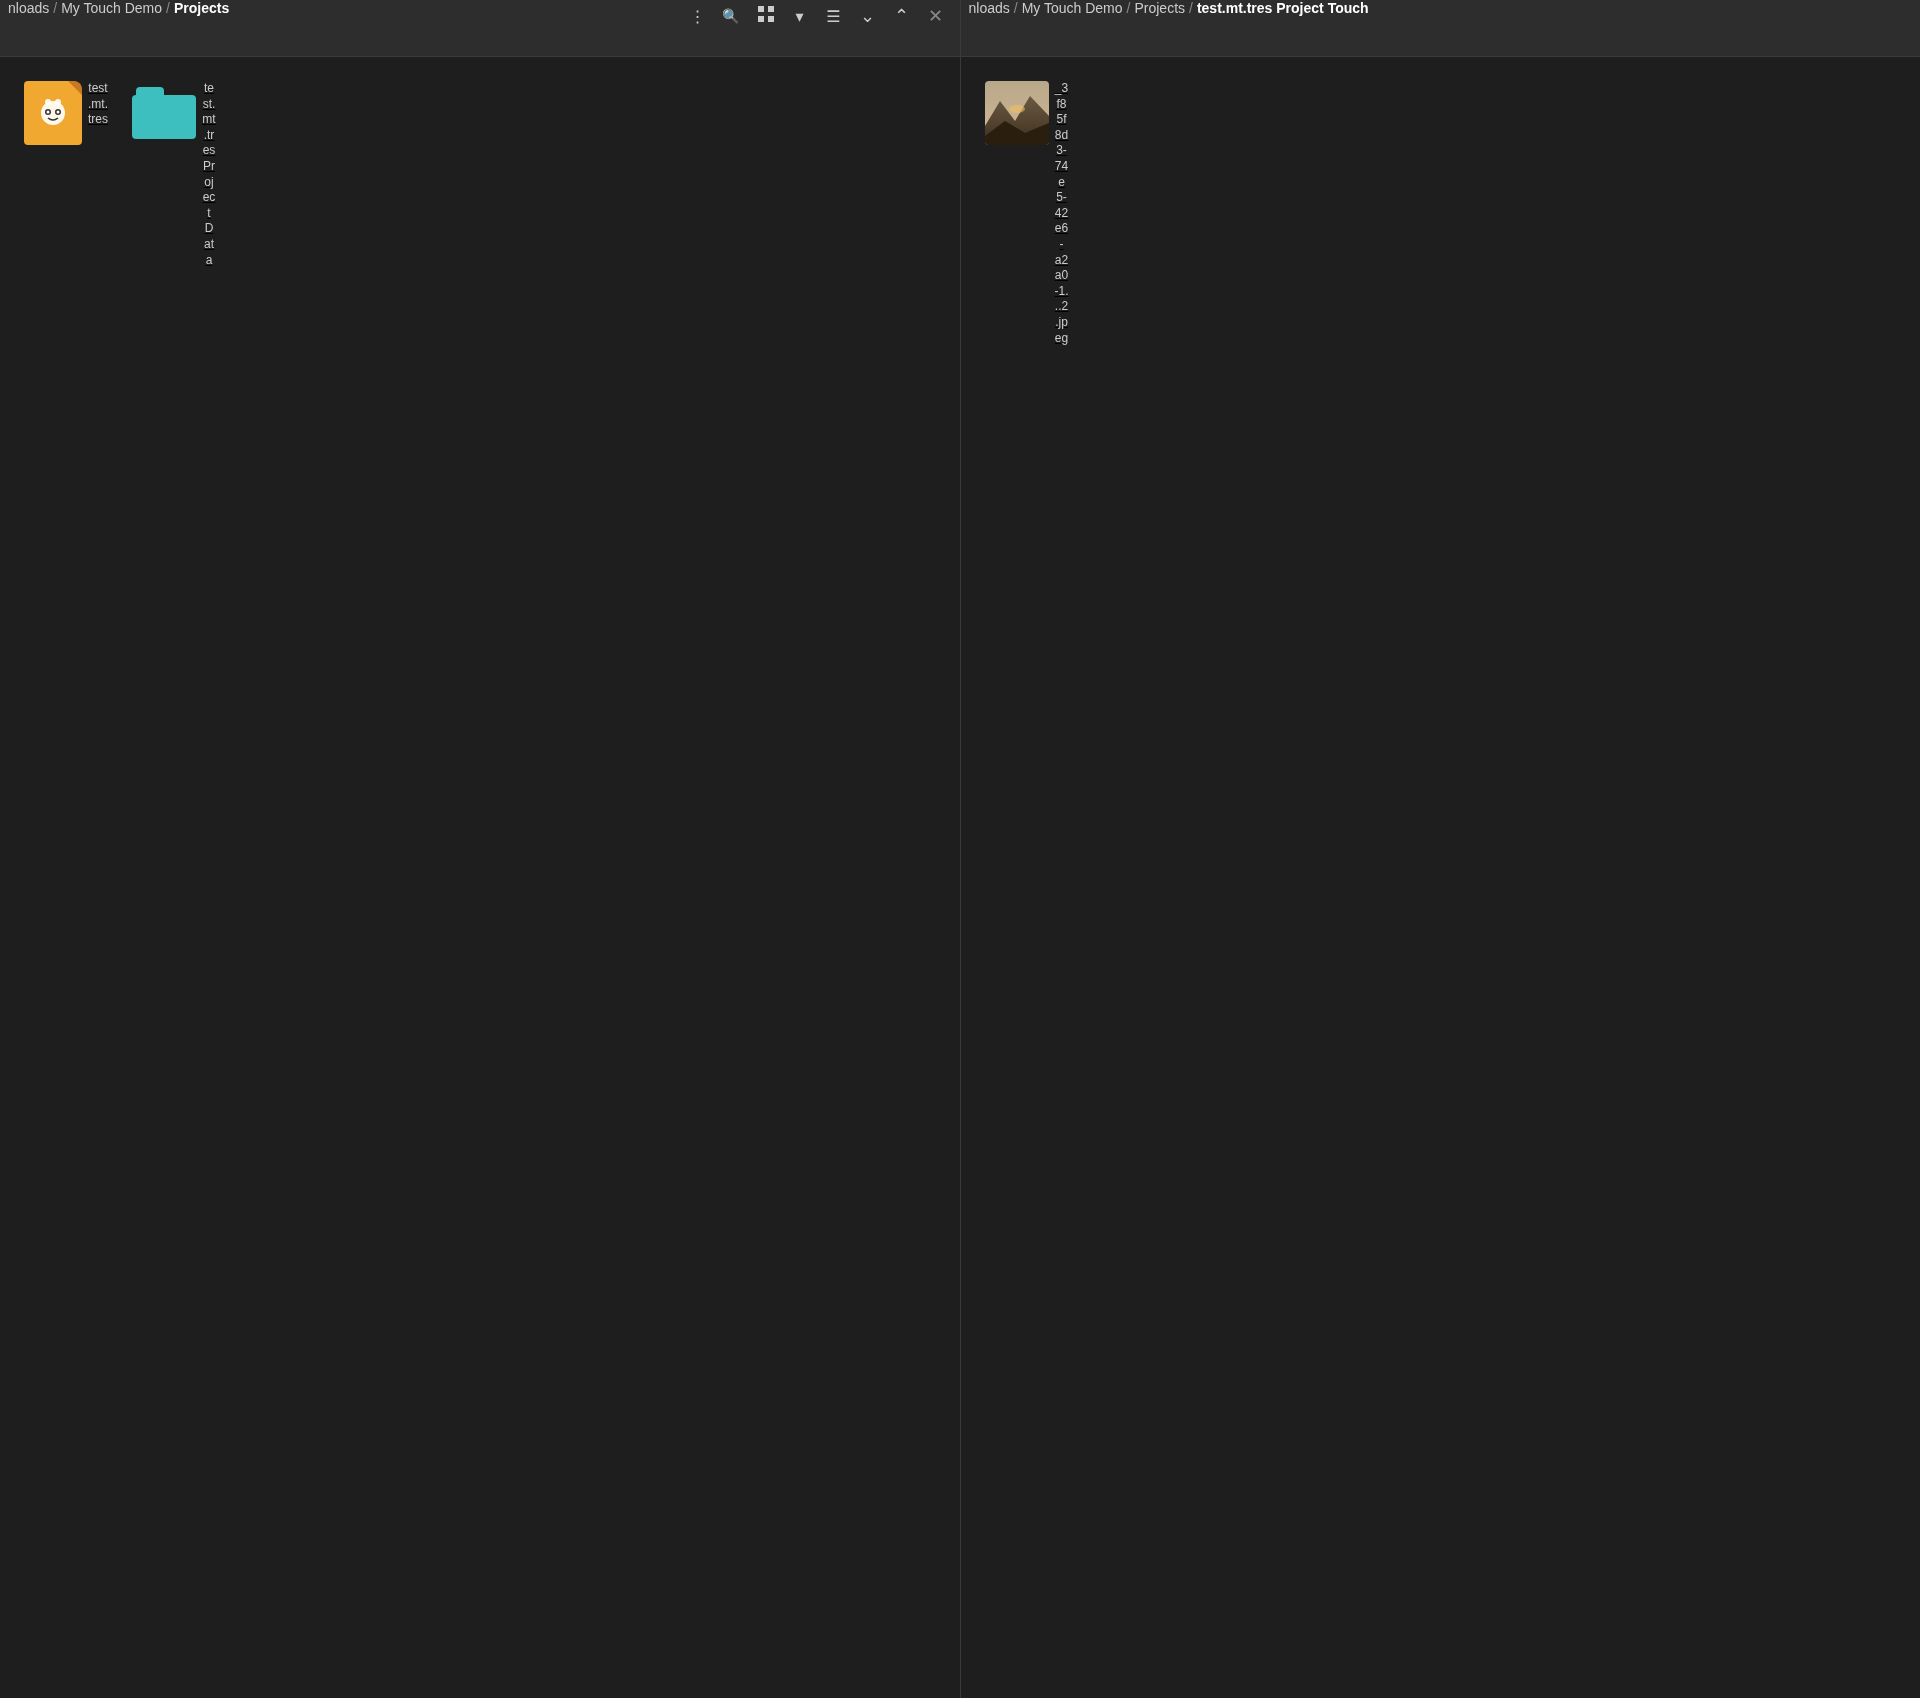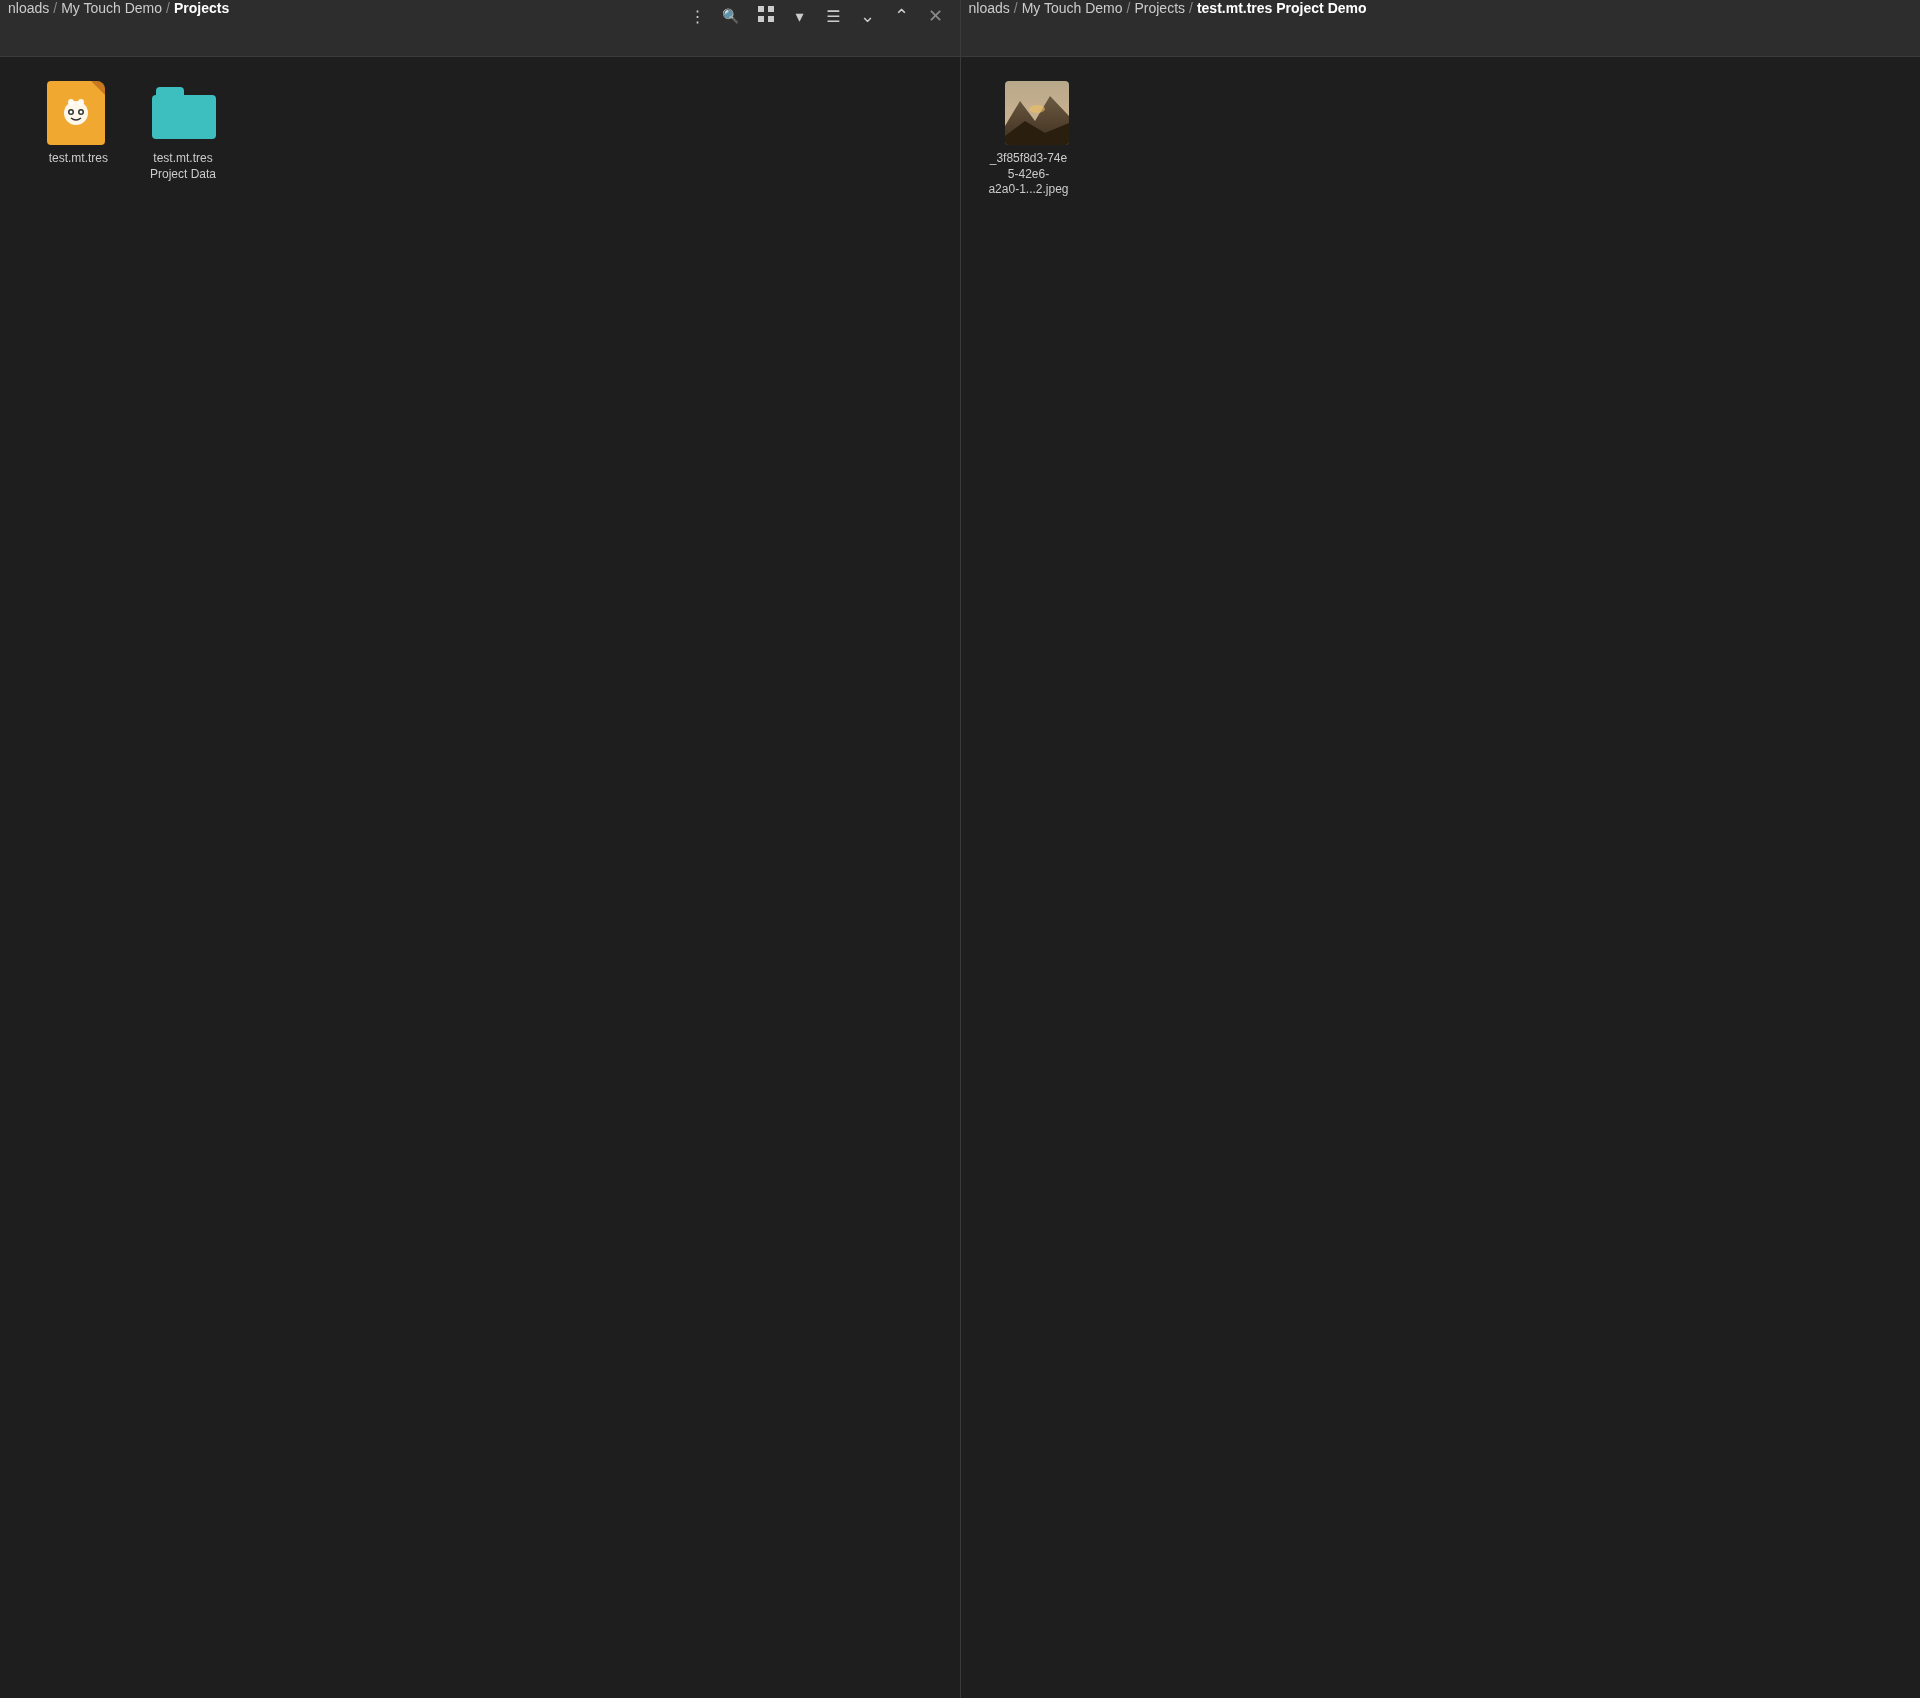--- a/index.html
+++ b/index.html
@@ -107,27 +107,28 @@
       flex-wrap: wrap;
       align-content: flex-start;
       gap: 8px;
       background-color: #1e1e1e;
       overflow-y: auto;
     }
 
     
     .file-item {
       display: flex;
-      flex-direction: column;
-      align-items: flex-end;
+      flex-direction: row;
+      align-items: flex-start;
       width: 100px;
       padding: 8px;
       border-radius: 6px;
       cursor: pointer;
       gap: 6px;
+      text-decoration: underline;
     }
 
     .file-icon-wrapper {
       width: 64px;
       height: 64px;
       display: flex;
       align-items: center;
       justify-content: center;
     }
 
@@ -297,21 +298,21 @@
   <div class="panel panel-right">
 
     <div class="toolbar toolbar-right">
       <div class="breadcrumb">
         <span class="breadcrumb-item">nloads</span>
         <span class="breadcrumb-sep">/</span>
         <span class="breadcrumb-item">My Touch Demo</span>
         <span class="breadcrumb-sep">/</span>
         <span class="breadcrumb-item">Projects</span>
         <span class="breadcrumb-sep">/</span>
-        <span class="breadcrumb-current">test.mt.tres Project Demo</span>
+        <span class="breadcrumb-current">test.mt.tres Project Touch</span>
       </div>
     </div>
 
     <div class="file-content">
 
       <div class="file-item">
         <div class="file-icon-wrapper">
           <div class="icon-image">
 
             <svg width="64" height="64" viewBox="0 0 64 64">

